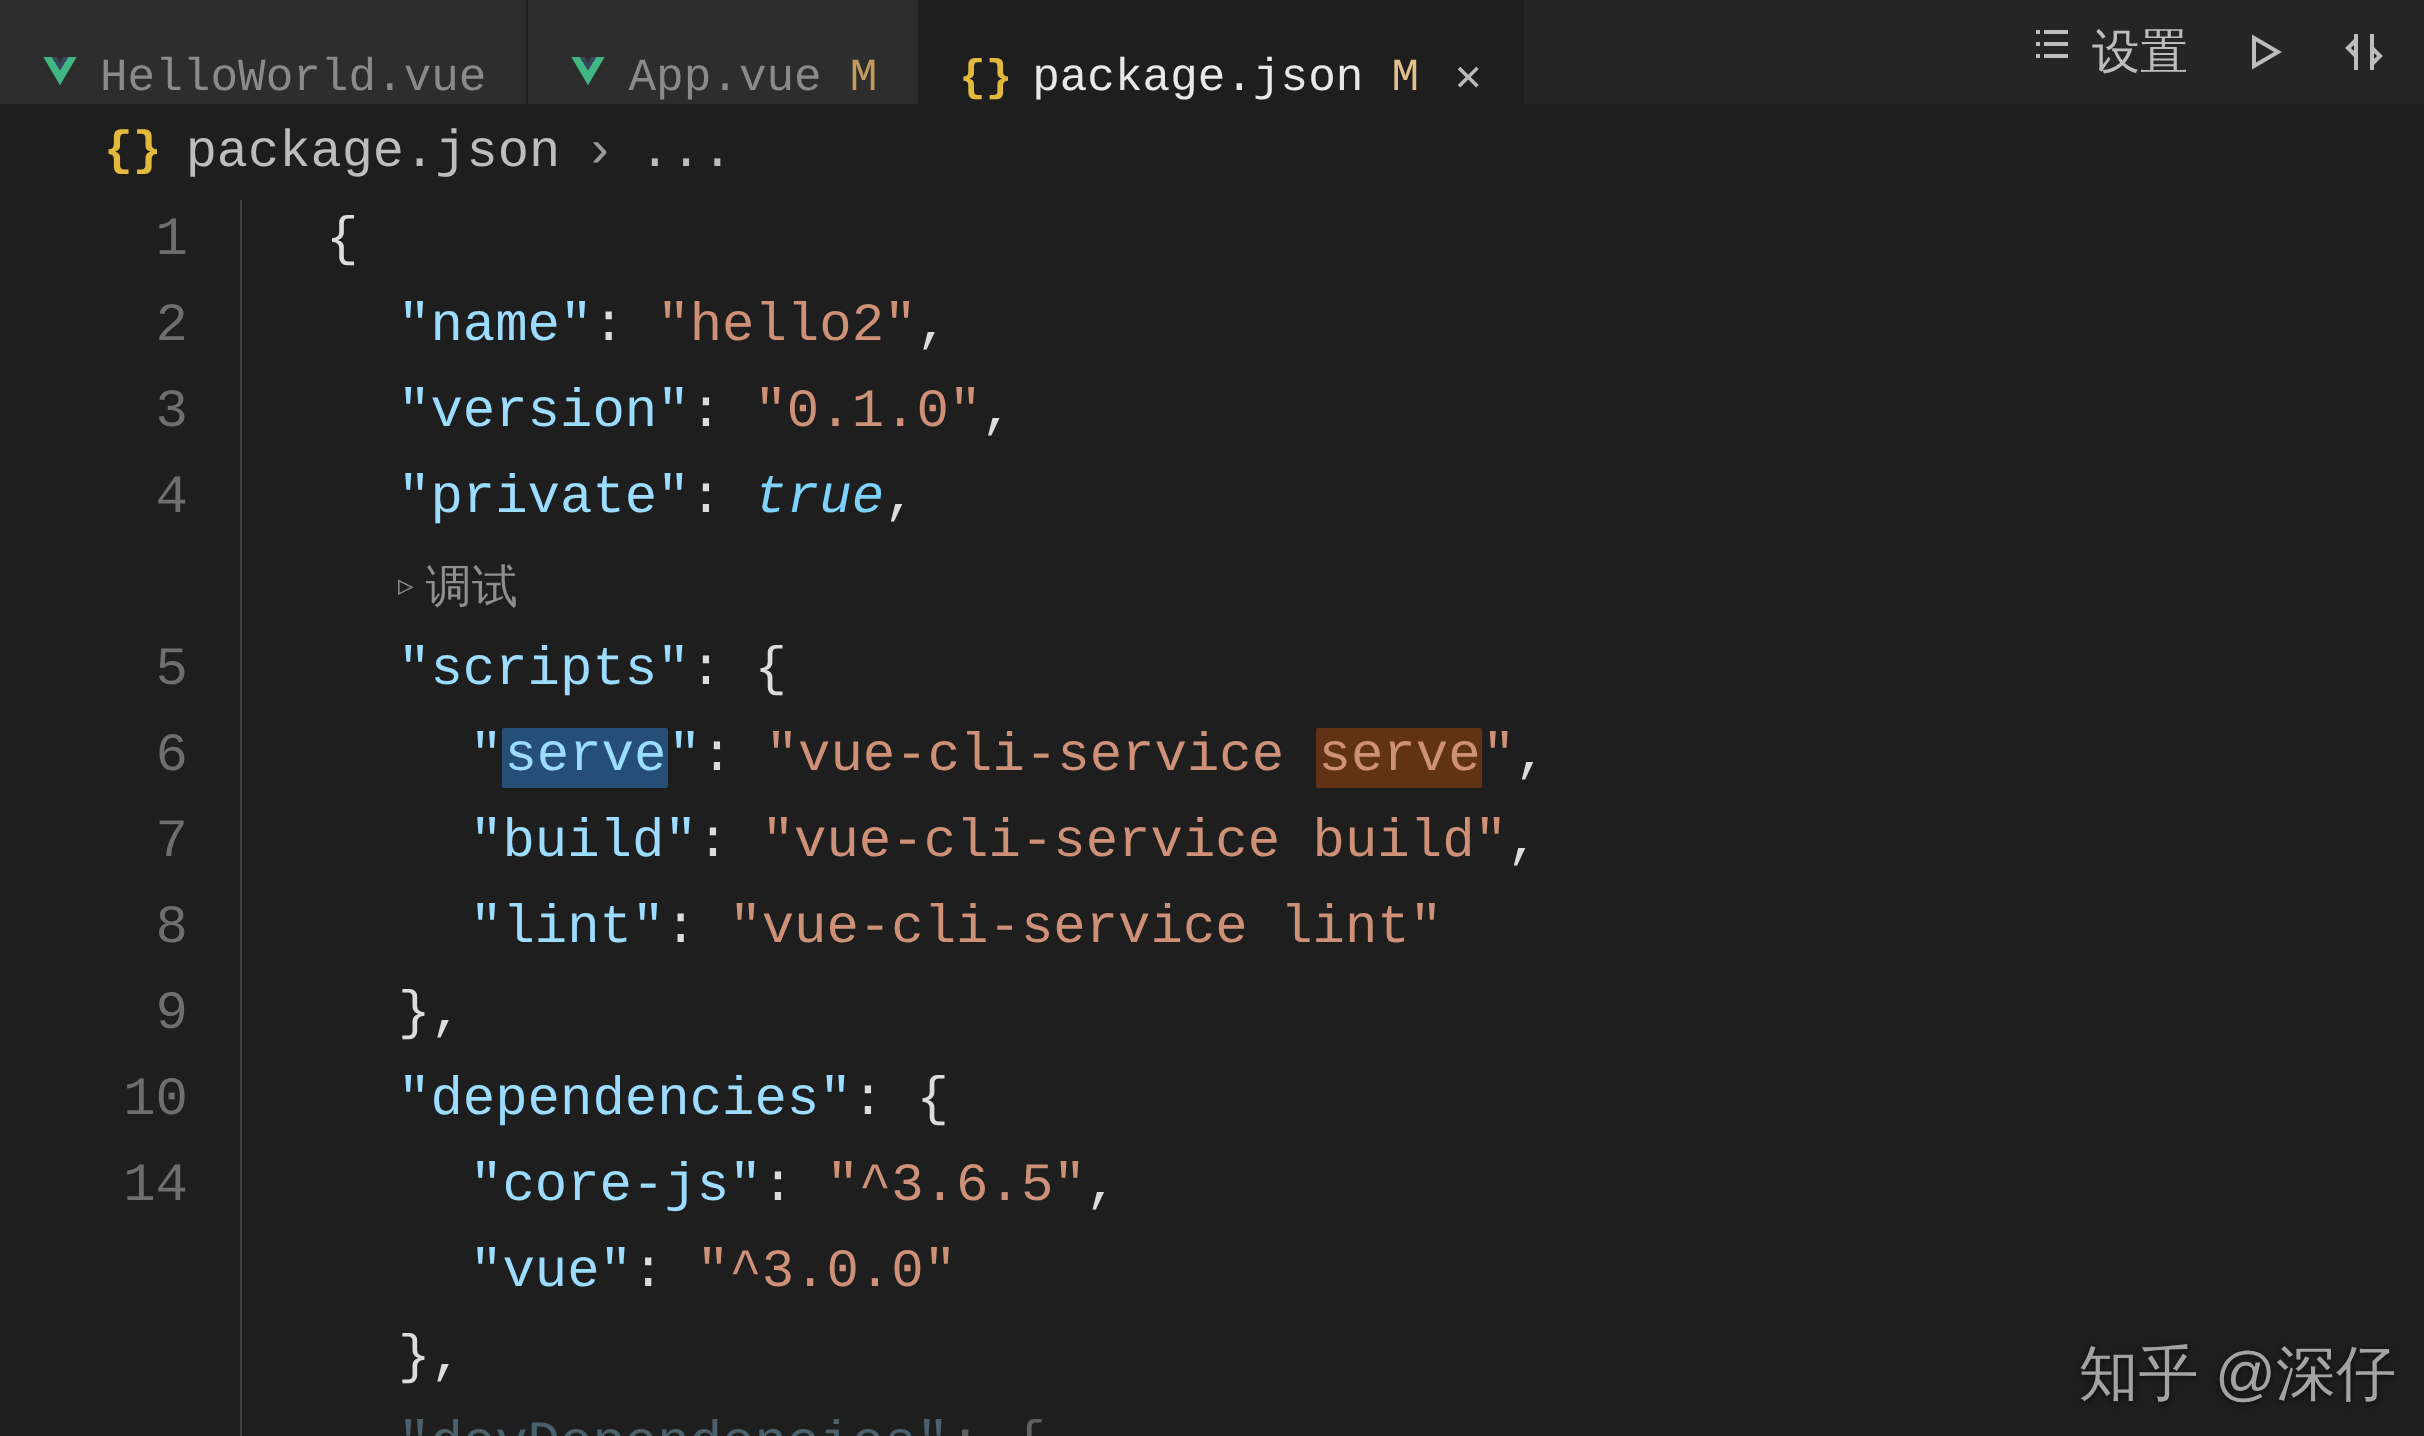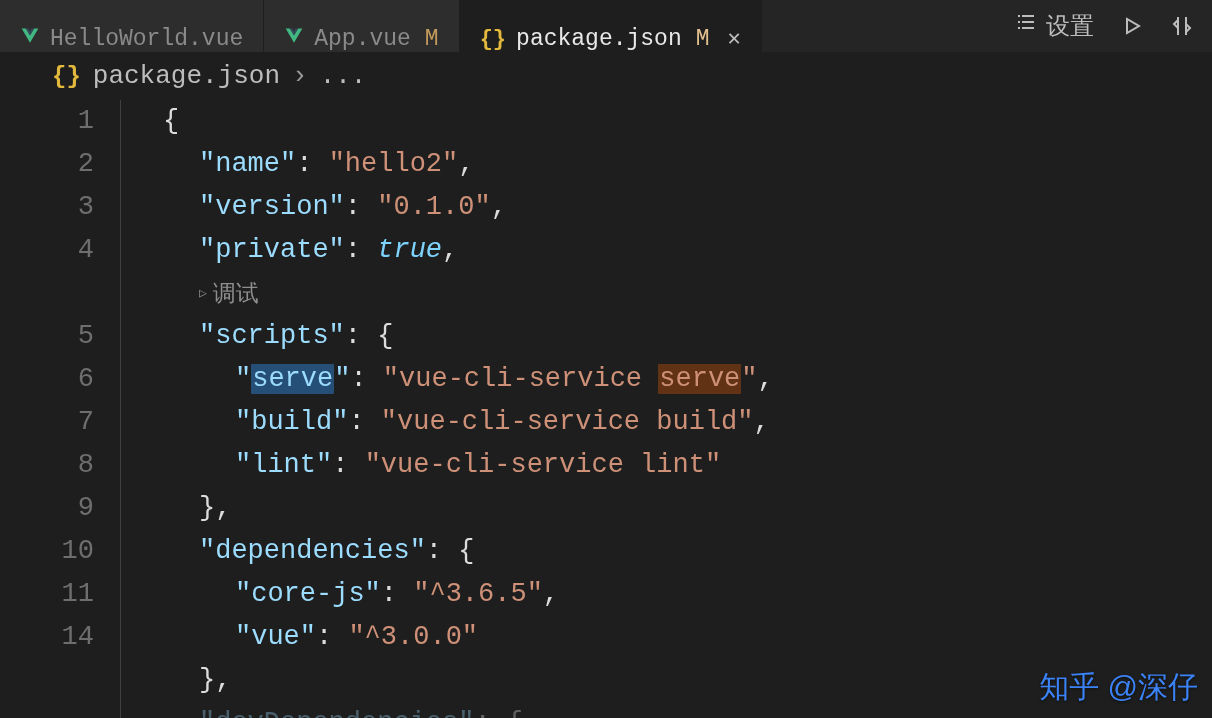--- a/index.html
+++ b/index.html
@@ -95,21 +95,21 @@
     height:43px;
     padding-left:36px;
   }
   .codelens .tri { font-size:13px; color:#8e8e8e; }
   .sel { background:#264f78; border-radius:1px; padding:0 1px;}
   .hl-occ { background:#613214; border-radius:1px; padding:0 1px;}
   .watermark {
     position:absolute;
     right:14px;
     bottom:10px;
-    color:#3b82f6;
+    color:#a3a3a3;
     font-size:30px;
     font-family: "Microsoft YaHei", sans-serif;
     text-shadow:0 1px 3px rgba(0,0,0,0.6);
     display:flex;
     align-items:center;
     gap:8px;
   }
   .vue-svg { width:20px; height:18px; }
   .svg-ico { width:24px; height:24px; fill:none; stroke:#bdbdbd; stroke-width:2; }
 </style>
@@ -175,21 +175,20 @@
     <div>2</div>
     <div>3</div>
     <div>4</div>
     <div style="height:43px"></div>
     <div>5</div>
     <div>6</div>
     <div>7</div>
     <div>8</div>
     <div>9</div>
     <div>10</div>
-    <div>11</div>
     <div>14</div>
   </div>
   <div class="code">
     <div class="ln"><span class="pun">{</span></div>
     <div class="ln"><span class="i1"></span><span class="key">"name"</span><span class="pun">: </span><span class="str">"hello2"</span><span class="pun">,</span></div>
     <div class="ln"><span class="i1"></span><span class="key">"version"</span><span class="pun">: </span><span class="str">"0.1.0"</span><span class="pun">,</span></div>
     <div class="ln"><span class="i1"></span><span class="key">"private"</span><span class="pun">: </span><span class="bool">true</span><span class="pun">,</span></div>
     <div class="codelens">
         <span class="tri">▷</span>
         <span style="font-family:Liberation Sans, sans-serif">调试</span>

